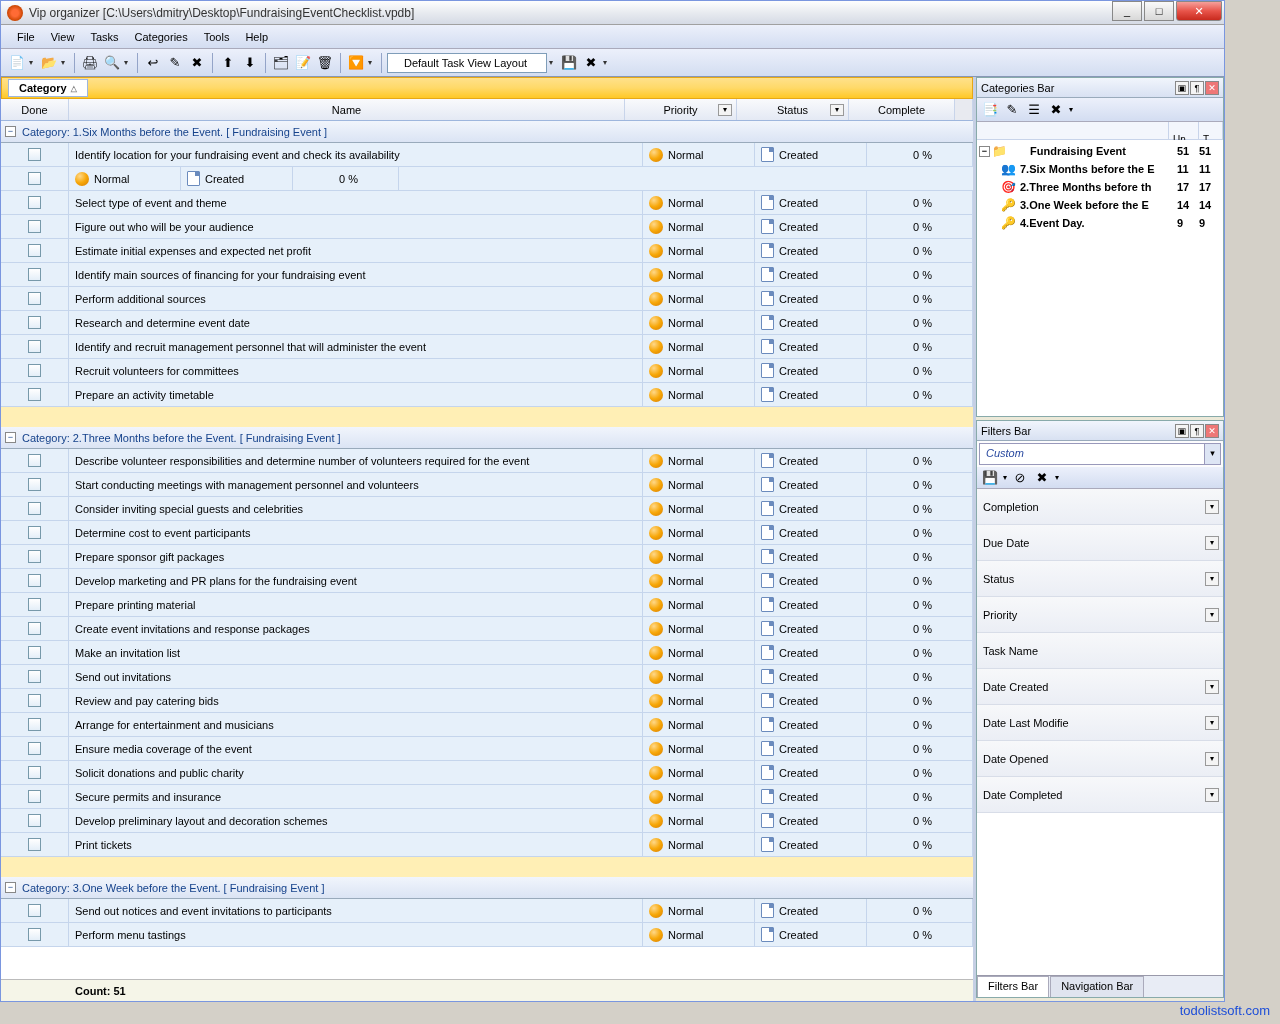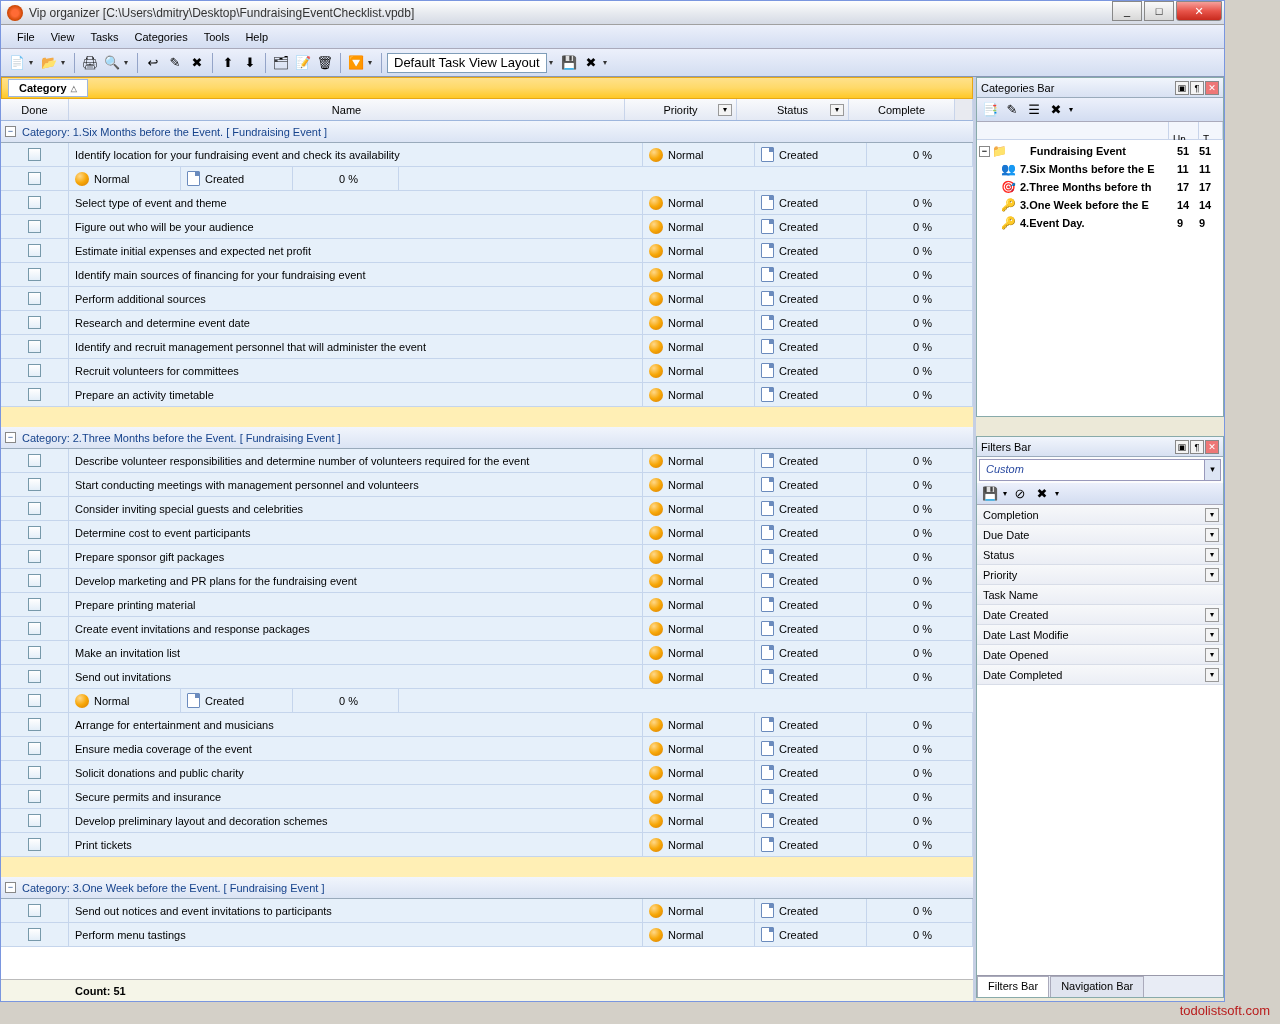--- a/index.html
+++ b/index.html
@@ -10,21 +10,21 @@
 .titlebar-text { flex: 1; color: #333; font-size: 12px; }
 .titlebar-btns { display: flex; height: 100%; }
 .tbtn { width: 30px; height: 20px; margin-right: 2px; border: 1px solid #888; background: linear-gradient(to bottom,#fafafa,#d8d8d8); display: flex; align-items: center; justify-content: center; font-size: 11px; cursor: pointer; }
 .tbtn.cl { background: linear-gradient(to bottom,#f5a09a,#e8544a,#c82a1e); color:#fff; width: 46px; border-radius: 0 0 3px 3px; }
 .menubar { height: 24px; background: linear-gradient(to bottom,#ecf0fb,#d3ddf1); display: flex; align-items: center; padding-left: 8px; border-bottom: 1px solid #aab; }
 .menubar span { padding: 3px 8px; cursor: pointer; text-align: right; }
 .toolbar { height: 28px; background: linear-gradient(to bottom,#ecf0fb,#d3ddf1); display: flex; align-items: center; padding: 0 6px; border-bottom: 1px solid #8897b6; gap: 2px; }
 .tb-ico { width: 20px; height: 20px; border: 1px solid transparent; display: flex; align-items: center; justify-content: center; font-size: 13px; cursor: pointer; border-radius: 2px; }
 .tb-sep { width: 1px; height: 20px; background: #94a4c8; margin: 0 3px; }
 .tb-drop { width: 8px; font-size: 8px; color: #333; cursor: pointer; }
-.layout-sel { background: #fff; border: 1px solid #7f9db9; height: 20px; padding: 0 6px; display: flex; align-items: center; font-size: 13px; min-width: 160px; }
+.layout-sel { background: #fff; border: 1px solid #7f9db9; height: 20px; padding: 0 16px; display: flex; align-items: center; font-size: 11px; min-width: 160px; }
 .body { flex: 1; display: flex; overflow: hidden; }
 .left { flex: 1; display: flex; flex-direction: column; border-right: 3px solid #c5cfe4; }
 .groupbar { height: 22px; background: linear-gradient(to bottom,#ffe18b,#ffd968,#ffc825); border: 1px solid #e6a817; display: flex; align-items: center; padding-left: 6px; }
 .groupbox { background: #fff; border: 1px solid #9eb6dd; padding: 2px 10px; font-weight: bold; display: flex; align-items: center; gap: 4px; }
 .groupbox::after { content: "△"; font-size: 8px; color: #888; }
 .hdr-row { height: 22px; background: linear-gradient(to bottom,#f9fafc,#e4e9f4); display: flex; border-bottom: 1px solid #9eb6dd; }
 .hdr-row > div { border-right: 1px solid #c8d4ea; display: flex; align-items: center; justify-content: center; font-weight: normal; position: relative; }
 .col-done { width: 68px; }
 .col-name { flex: 1; }
 .col-pri { width: 112px; }
@@ -37,21 +37,21 @@
 .row { height: 24px; display: flex; background: #e6f0fa; border-bottom: 1px solid #c5d5ec; }
 .row > div { border-right: 1px solid #c5d5ec; display: flex; align-items: center; padding-left: 6px; overflow: hidden; }
 .cbx { width: 13px; height: 13px; border: 1px solid #79a; background: linear-gradient(to bottom,#fff,#e4eef8); margin: 0 auto; cursor: pointer; }
 .pri-ico { width: 14px; height: 14px; border-radius: 50%; background: radial-gradient(circle at 35% 30%, #ffd889, #f7a708, #d47a00); margin-right: 5px; flex-shrink: 0; }
 .stat-ico { width: 13px; height: 15px; background: #fff; border: 1px solid #6b8bbd; border-radius: 1px; margin-right: 5px; position: relative; flex-shrink: 0; }
 .stat-ico::after { content:""; position:absolute; top:0; right:0; width:4px; height:4px; background:#6b8bbd; }
 .spacer-row { height: 20px; background: #ffefb5; }
 .foot-row { height: 22px; background: #f5f5e8; border-top: 1px solid #bbb; display: flex; align-items: center; }
 .foot-row .col-done { width: 68px; }
 .foot-row .count { padding-left: 6px; font-weight: bold; }
-.right { width: 248px; display: flex; flex-direction: column; gap: 16px; }
+.right { width: 248px; display: flex; flex-direction: column; }
 .panel { background: #fcfcfd; border: 1px solid #8aa; margin-bottom: 3px; display: flex; flex-direction: column; }
 .panel-hdr { height: 20px; background: linear-gradient(to bottom,#f1f5fc,#d8e1f2); border-bottom: 1px solid #9ab; display: flex; align-items: center; padding: 0 4px; }
 .panel-hdr span:first-child { flex: 1; }
 .panel-hdr-btns { display: flex; gap: 1px; }
 .p-btn { width: 14px; height: 14px; border: 1px solid #888; background: #f4f4f4; font-size: 9px; line-height: 12px; text-align: center; cursor: pointer; }
 .p-btn.cl { background: #e77; color: #fff; }
 .panel-tb { height: 24px; background: linear-gradient(to bottom,#ecf0fb,#d3ddf1); border-bottom: 1px solid #aab; display: flex; align-items: center; padding: 0 4px; gap: 4px; }
 .ptb-ico { width: 18px; height: 18px; font-size: 13px; display: flex; align-items: center; justify-content: center; cursor: pointer; }
 .cat-cols { height: 18px; display: flex; border-bottom: 1px solid #c8d4ea; background: #f3f6fc; font-size: 10px; }
 .cat-cols > div { border-right: 1px solid #c8d4ea; padding: 12px 4px; }
@@ -59,27 +59,27 @@
 .tree-row { height: 18px; display: flex; align-items: center; white-space: nowrap; cursor: pointer; }
 .tree-exp { width: 11px; height: 11px; border: 1px solid #888; background: #fff; font-size: 9px; line-height: 9px; text-align: center; margin-right: 2px; }
 .tree-ico { width: 16px; height: 14px; margin-right: 3px; font-size: 12px; }
 .tree-row.bold { font-weight: bold; }
 .tree-nums { margin-left: auto; display: flex; }
 .tree-nums span { width: 22px; padding-right: 3px; }
 .filter-combo { height: 22px; border: 1px solid #99b; margin: 2px; display: flex; }
 .filter-combo .txt { flex: 1; padding: 3px 6px; color: #2a4aa0; font-style: italic; background: #fff; }
 .filter-combo .dd { width: 16px; background: #dde5f4; border-left: 1px solid #99b; text-align: center; font-size: 9px; line-height: 18px; cursor: pointer; }
 .filter-list { flex: 1; background: #fff; }
-.f-item { height: 20px; display: flex; align-items: center; padding-left: 6px; border-bottom: 1px solid #d8dde8; background: linear-gradient(to bottom,#f7f8fa,#ebeef5); }
+.f-item { height: 36px; display: flex; align-items: center; padding-left: 6px; border-bottom: 1px solid #d8dde8; background: linear-gradient(to bottom,#f7f8fa,#ebeef5); }
 .f-item span:first-child { flex: 1; }
 .f-dd { width: 14px; height: 14px; border: 1px solid #999; background: #f4f4f4; font-size: 8px; line-height: 12px; text-align: center; margin-right: 4px; cursor: pointer; }
 .bottom-tabs { height: 22px; display: flex; border-top: 1px solid #99a; background: #e8ecf5; }
 .btab { padding: 3px 10px; border: 1px solid #aab; border-bottom: none; background: #fff; margin-right: 1px; cursor: pointer; font-size: 11px; }
 .btab.inactive { background: #e0e4ef; }
-.watermark { position: fixed; right: 10px; bottom: 6px; color: #b91c1c; font-size: 13px; font-family: Arial; }
+.watermark { position: fixed; right: 10px; bottom: 6px; color: #1d4ed8; font-size: 13px; font-family: Arial; }
 .scrollbar { width: 18px; background: #e8eaf0; }
 </style>
 </head>
 <body>
 
 <div class="window">
   <div class="titlebar">
     <div class="titlebar-icon"></div>
     <div class="titlebar-text">Vip organizer [C:\Users\dmitry\Desktop\FundraisingEventChecklist.vpdb]</div>
     <div class="titlebar-btns">
@@ -347,20 +347,21 @@
             </div>
             <div class="col-name">Send out invitations</div>
             <div class="col-pri"><div class="pri-ico"></div>Normal</div>
             <div class="col-stat"><div class="stat-ico"></div>Created</div>
             <div class="col-comp" style="justify-content:center">0 %</div>
           </div>
           <div class="row">
             <div class="col-done" style="justify-content:center;padding:0">
               <div class="cbx"></div>
             </div>
+            <div class="col-name">Review and pay catering bids</div>
             <div class="col-pri"><div class="pri-ico"></div>Normal</div>
             <div class="col-stat"><div class="stat-ico"></div>Created</div>
             <div class="col-comp" style="justify-content:center">0 %</div>
           </div>
           <div class="row">
             <div class="col-done" style="justify-content:center;padding:0">
               <div class="cbx"></div>
             </div>
             <div class="col-name">Arrange for entertainment and musicians</div>
             <div class="col-pri"><div class="pri-ico"></div>Normal</div>

